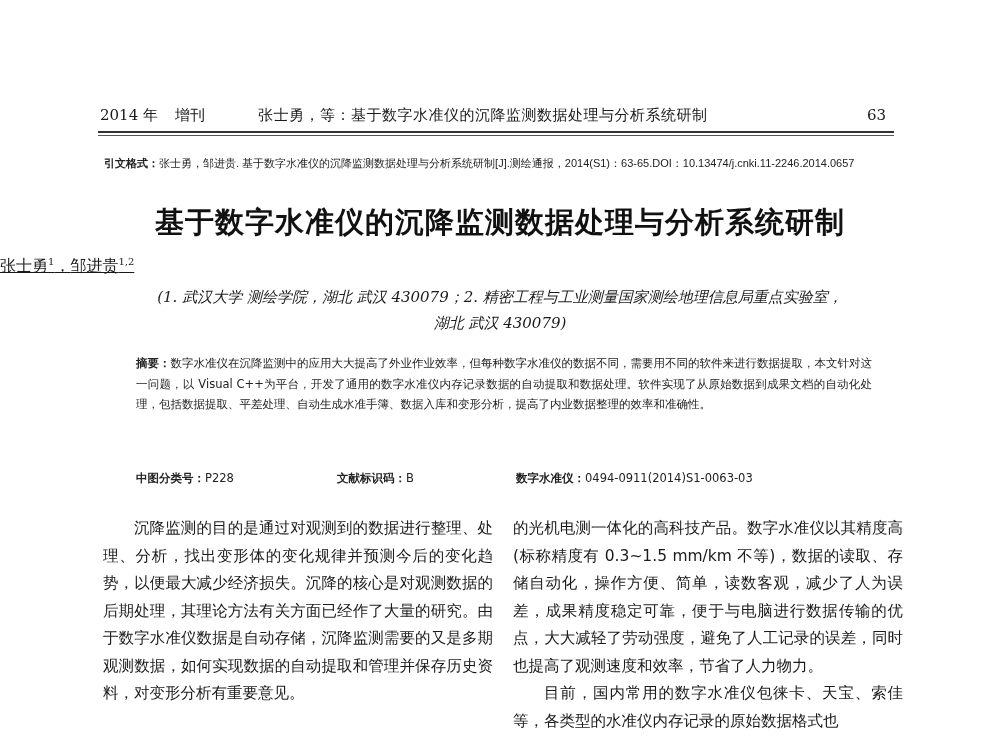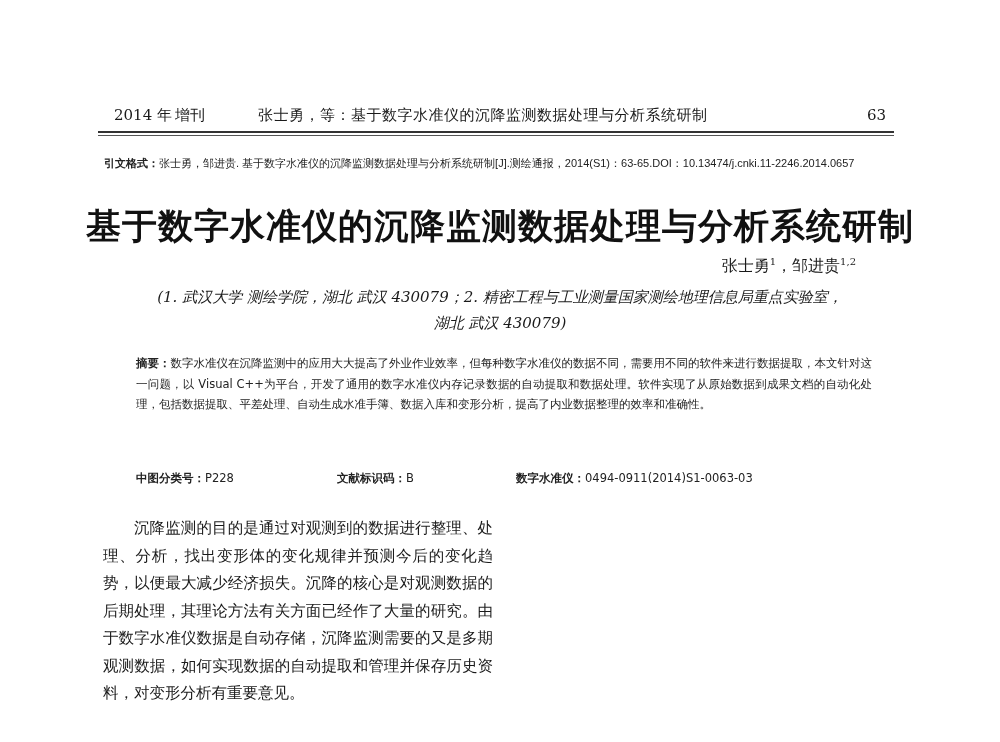--- a/index.html
+++ b/index.html
@@ -8,45 +8,46 @@
     background:#ffffff; color:#1a1a1a;
     font-family:"DejaVu Serif","Liberation Serif",serif;
   }
   .page { position:absolute; left:0; top:0; width:1000px; height:742px; }
 
   
   .running-header {
     position:absolute; left:100px; top:104px; width:792px; height:22px;
     font-size:15px; line-height:22px;
   }
-  .rh-year { position:absolute; left:14px; top:0;text-align:right; }
+  .rh-year { position:absolute; left:0; top:0;text-align:right; }
   .rh-issue { position:absolute; left:75px; top:0; }
   .rh-title { position:absolute; left:158px; top:0; letter-spacing:0.5px; }
   .rh-page { position:absolute; right:6px; top:0; }
   .rule-thick { position:absolute; left:98px; top:131px; width:796px; height:2px; background:#333; }
   .rule-thin  { position:absolute; left:98px; top:135px; width:796px; height:1px; background:#555; }
 
   
   .citation {
     position:absolute; left:104px; top:153px; width:792px;
     font-family:"Liberation Sans","DejaVu Sans",sans-serif;
     font-size:11px; line-height:20px; color:#222;
   }
   .citation .cite-label { font-weight:bold; }
 
   
   .paper-title {
     position:absolute; left:0; top:203px; width:1000px; text-align:center;
     font-family:"DejaVu Sans","Liberation Sans",sans-serif;
-    font-weight:bold; font-size:35px; letter-spacing:1px; color:#111;
+    font-weight:bold; font-size:29px; letter-spacing:1px; color:#111;
   }
 
   .authors {
-    position:absolute; left:0; top:256px; width:856px; text-align:right;
+    position:absolute; left:0; top:256px; width:856px; text-align:left;
     font-size:16px;
+    text-decoration:underline;
   }
   .authors sup { font-size:10px; }
   .affil {
     position:absolute; left:0; width:1000px; text-align:center; font-size:15px;font-style:italic;
   }
   .affil-1 { top:288px; }
   .affil-2 { top:314px; }
 
   
   .abstract {
@@ -119,14 +120,18 @@
   <div class="classline">
     <span class="cls-item cls-1"><span class="lbl">中图分类号：</span><span>P228</span></span>
     <span class="cls-item cls-2"><span class="lbl">文献标识码：</span><span>B</span></span>
     <span class="cls-item cls-3"><span class="lbl">数字水准仪：</span><span>0494-0911(2014)S1-0063-03</span></span>
   </div>
 
   <div class="col col-left">
     <p class="indent">沉降监测的目的是通过对观测到的数据进行整理、处理、分析，找出变形体的变化规律并预测今后的变化趋势，以便最大减少经济损失。沉降的核心是对观测数据的后期处理，其理论方法有关方面已经作了大量的研究。由于数字水准仪数据是自动存储，沉降监测需要的又是多期观测数据，如何实现数据的自动提取和管理并保存历史资料，对变形分析有重要意见。</p>
   </div>
 
+  <div class="col col-right">
+    <p>的光机电测一体化的高科技产品。数字水准仪以其精度高(标称精度有 0.3~1.5 mm/km 不等)，数据的读取、存储自动化，操作方便、简单，读数客观，减少了人为误差，成果精度稳定可靠，便于与电脑进行数据传输的优点，大大减轻了劳动强度，避免了人工记录的误差，同时也提高了观测速度和效率，节省了人力物力。</p>
+    <p class="indent">目前，国内常用的数字水准仪包徕卡、天宝、索佳等，各类型的水准仪内存记录的原始数据格式也</p>
+  </div>
 
 </div>
 
 </body></html>

